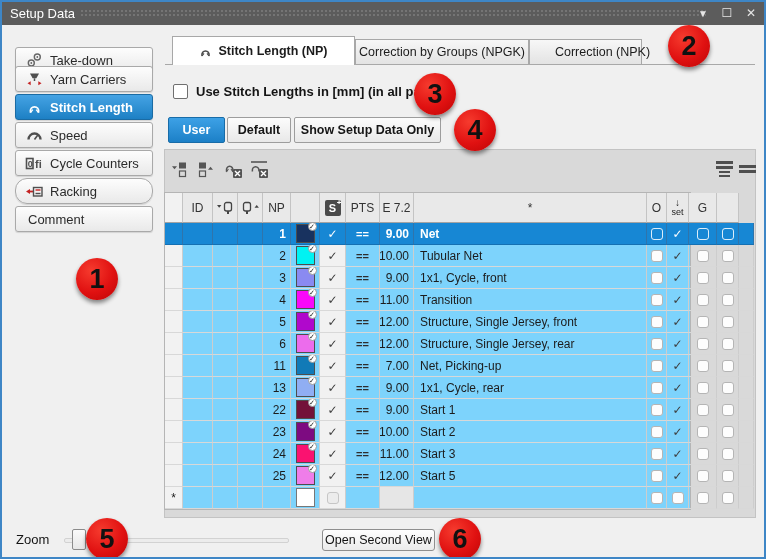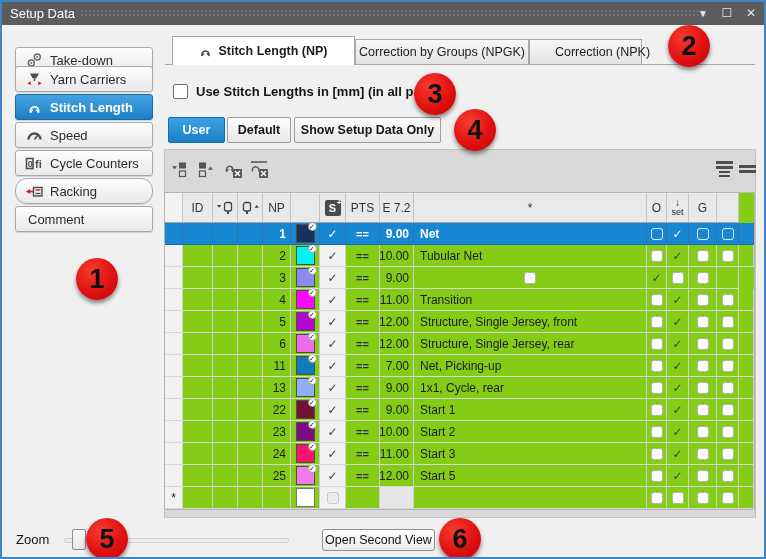--- a/index.html
+++ b/index.html
@@ -71,22 +71,22 @@
   .vbtn.active { background: linear-gradient(#3da1e6,#1c80c7); border-color:#186ca8; color:#fff; font-weight:bold; }
 
   
   .panel { position:absolute; left:162px; top:147px; width:592px; height:369px; background:#d9d9d9; border:1px solid #c3c3c3; }
   .tool { position:absolute; top:157px; width:22px; height:20px; display:flex; align-items:center; justify-content:center; }
   .linesicon { display:flex; flex-direction:column; gap:2px; align-items:center; }
   .linesicon .l { background:#4f4f4f; height:2px; }
 
   
   .table {
-    position:absolute; left:162px; top:190px; width:591px;
-    border:1px solid #b5b5b5; background:#84cc16;
+    position:absolute; left:162px; top:190px; width:527px;
+    border:1px solid #b5b5b5; background:#7dd3fc;
   }
   .trow { display:grid; grid-template-columns:18px 30px 25px 25px 28px 29px 26px 34px 34px 233px 20px 22px 28px 22px 15px; }
   .tc {
     border-right:1px solid #cdcdcd; border-bottom:1px solid #d8d8d8;
     display:flex; align-items:center; justify-content:center;
     font-size:12px; color:#1c1c1c; height:22px; overflow:hidden; white-space:nowrap;
   }
   .thead .tc { height:30px; background:#e9e9e9; border-bottom:1px solid #a3a3a3; border-right:1px solid #c4c4c4; color:#333; }
   .tc.rowhdr { background:#f2f2f2; }
   .tc.num { justify-content:flex-end; padding-right:4px; }
@@ -414,20 +414,21 @@
               <span class="badge">✓</span>
             </span>
           </div>
           <div class="tc scell">
             <span class="check">✓</span>
           </div>
           <div class="tc">
             <span class="ptsv">==</span>
           </div>
           <div class="tc num ecell">9.00</div>
+          <div class="tc desc">1x1, Cycle, front</div>
           <div class="tc">
             <span class="cbsmall"></span>
           </div>
           <div class="tc">
             <span class="check">✓</span>
           </div>
           <div class="tc">
             <span class="cbsmall"></span>
           </div>
           <div class="tc">

